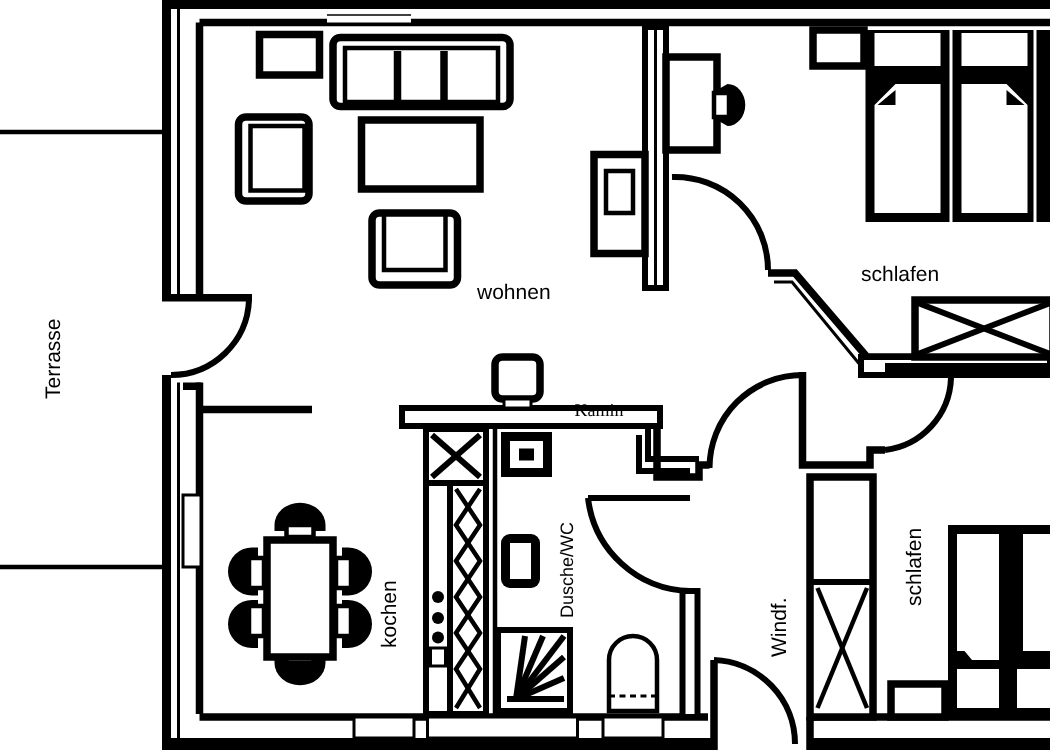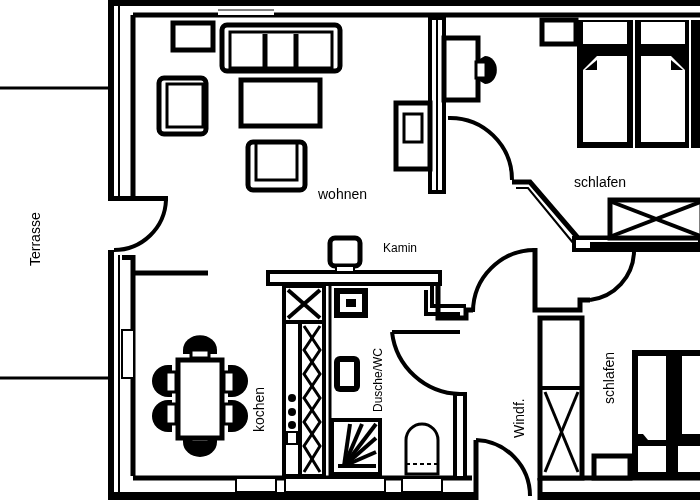--- a/index.html
+++ b/index.html
@@ -199,18 +199,18 @@
     <rect x="682" y="356" width="18" height="78" class="fill-w"></rect>
     <path d="M 638 428 L 648 440 L 666 440 L 666 434 Z" class="fill-w"></path>
     <rect x="638" y="446" width="28" height="26" class="fill-w"></rect>
     <rect x="678" y="446" width="22" height="26" class="fill-w"></rect>
     <rect x="594" y="456" width="36" height="22" class="f-item"></rect>
   </g>
 </svg>
 
 <div class="label" style="left:318px; top:187px;">wohnen</div>
 <div class="label" style="left:574px; top:175px;">schlafen</div>
-<div class="label label-sm" style="left:383px; top:242px;">Kamin</div>
+<div class="label label-sm" style="left:383px; top:267px;font-family:Liberation Serif, serif;">Kamin</div>
 <div class="label rot" style="left:28px; top:266px;">Terrasse</div>
 <div class="label rot" style="left:252px; top:432px;">kochen</div>
 <div class="label label-sm rot" style="left:372px; top:412px;">Dusche/WC</div>
 <div class="label rot" style="left:512px; top:438px;">Windf.</div>
 <div class="label rot" style="left:602px; top:404px;">schlafen</div>
 
 </body></html>

